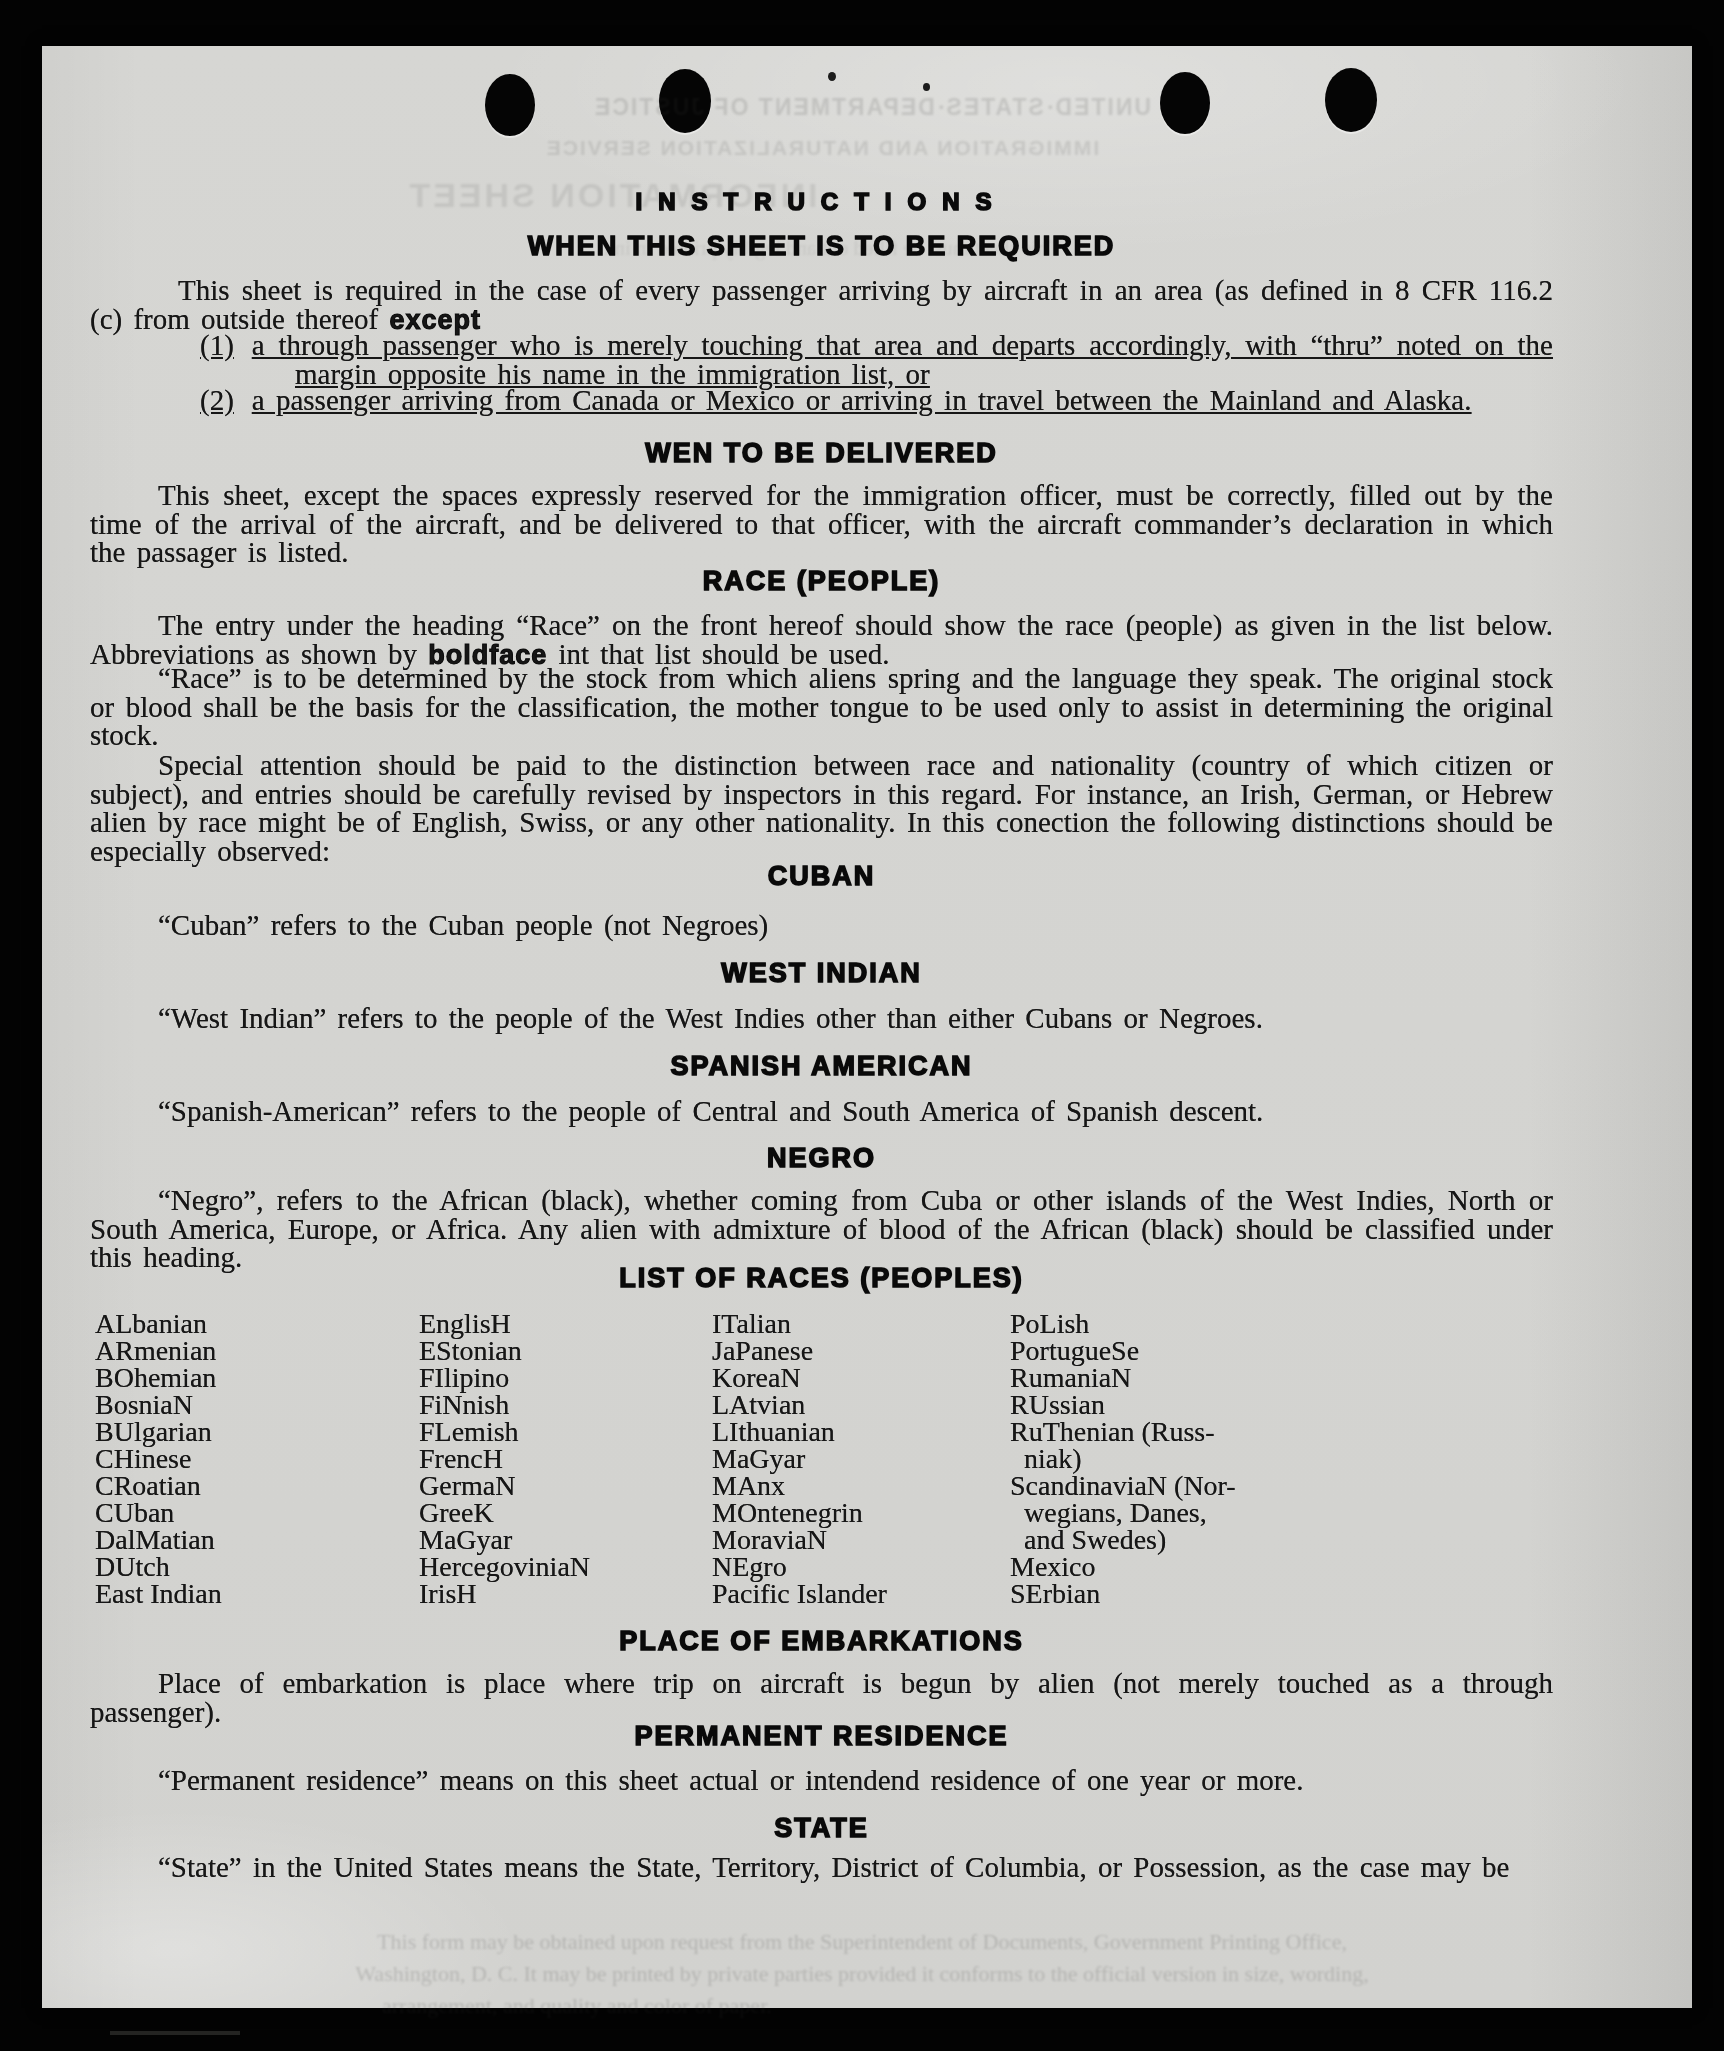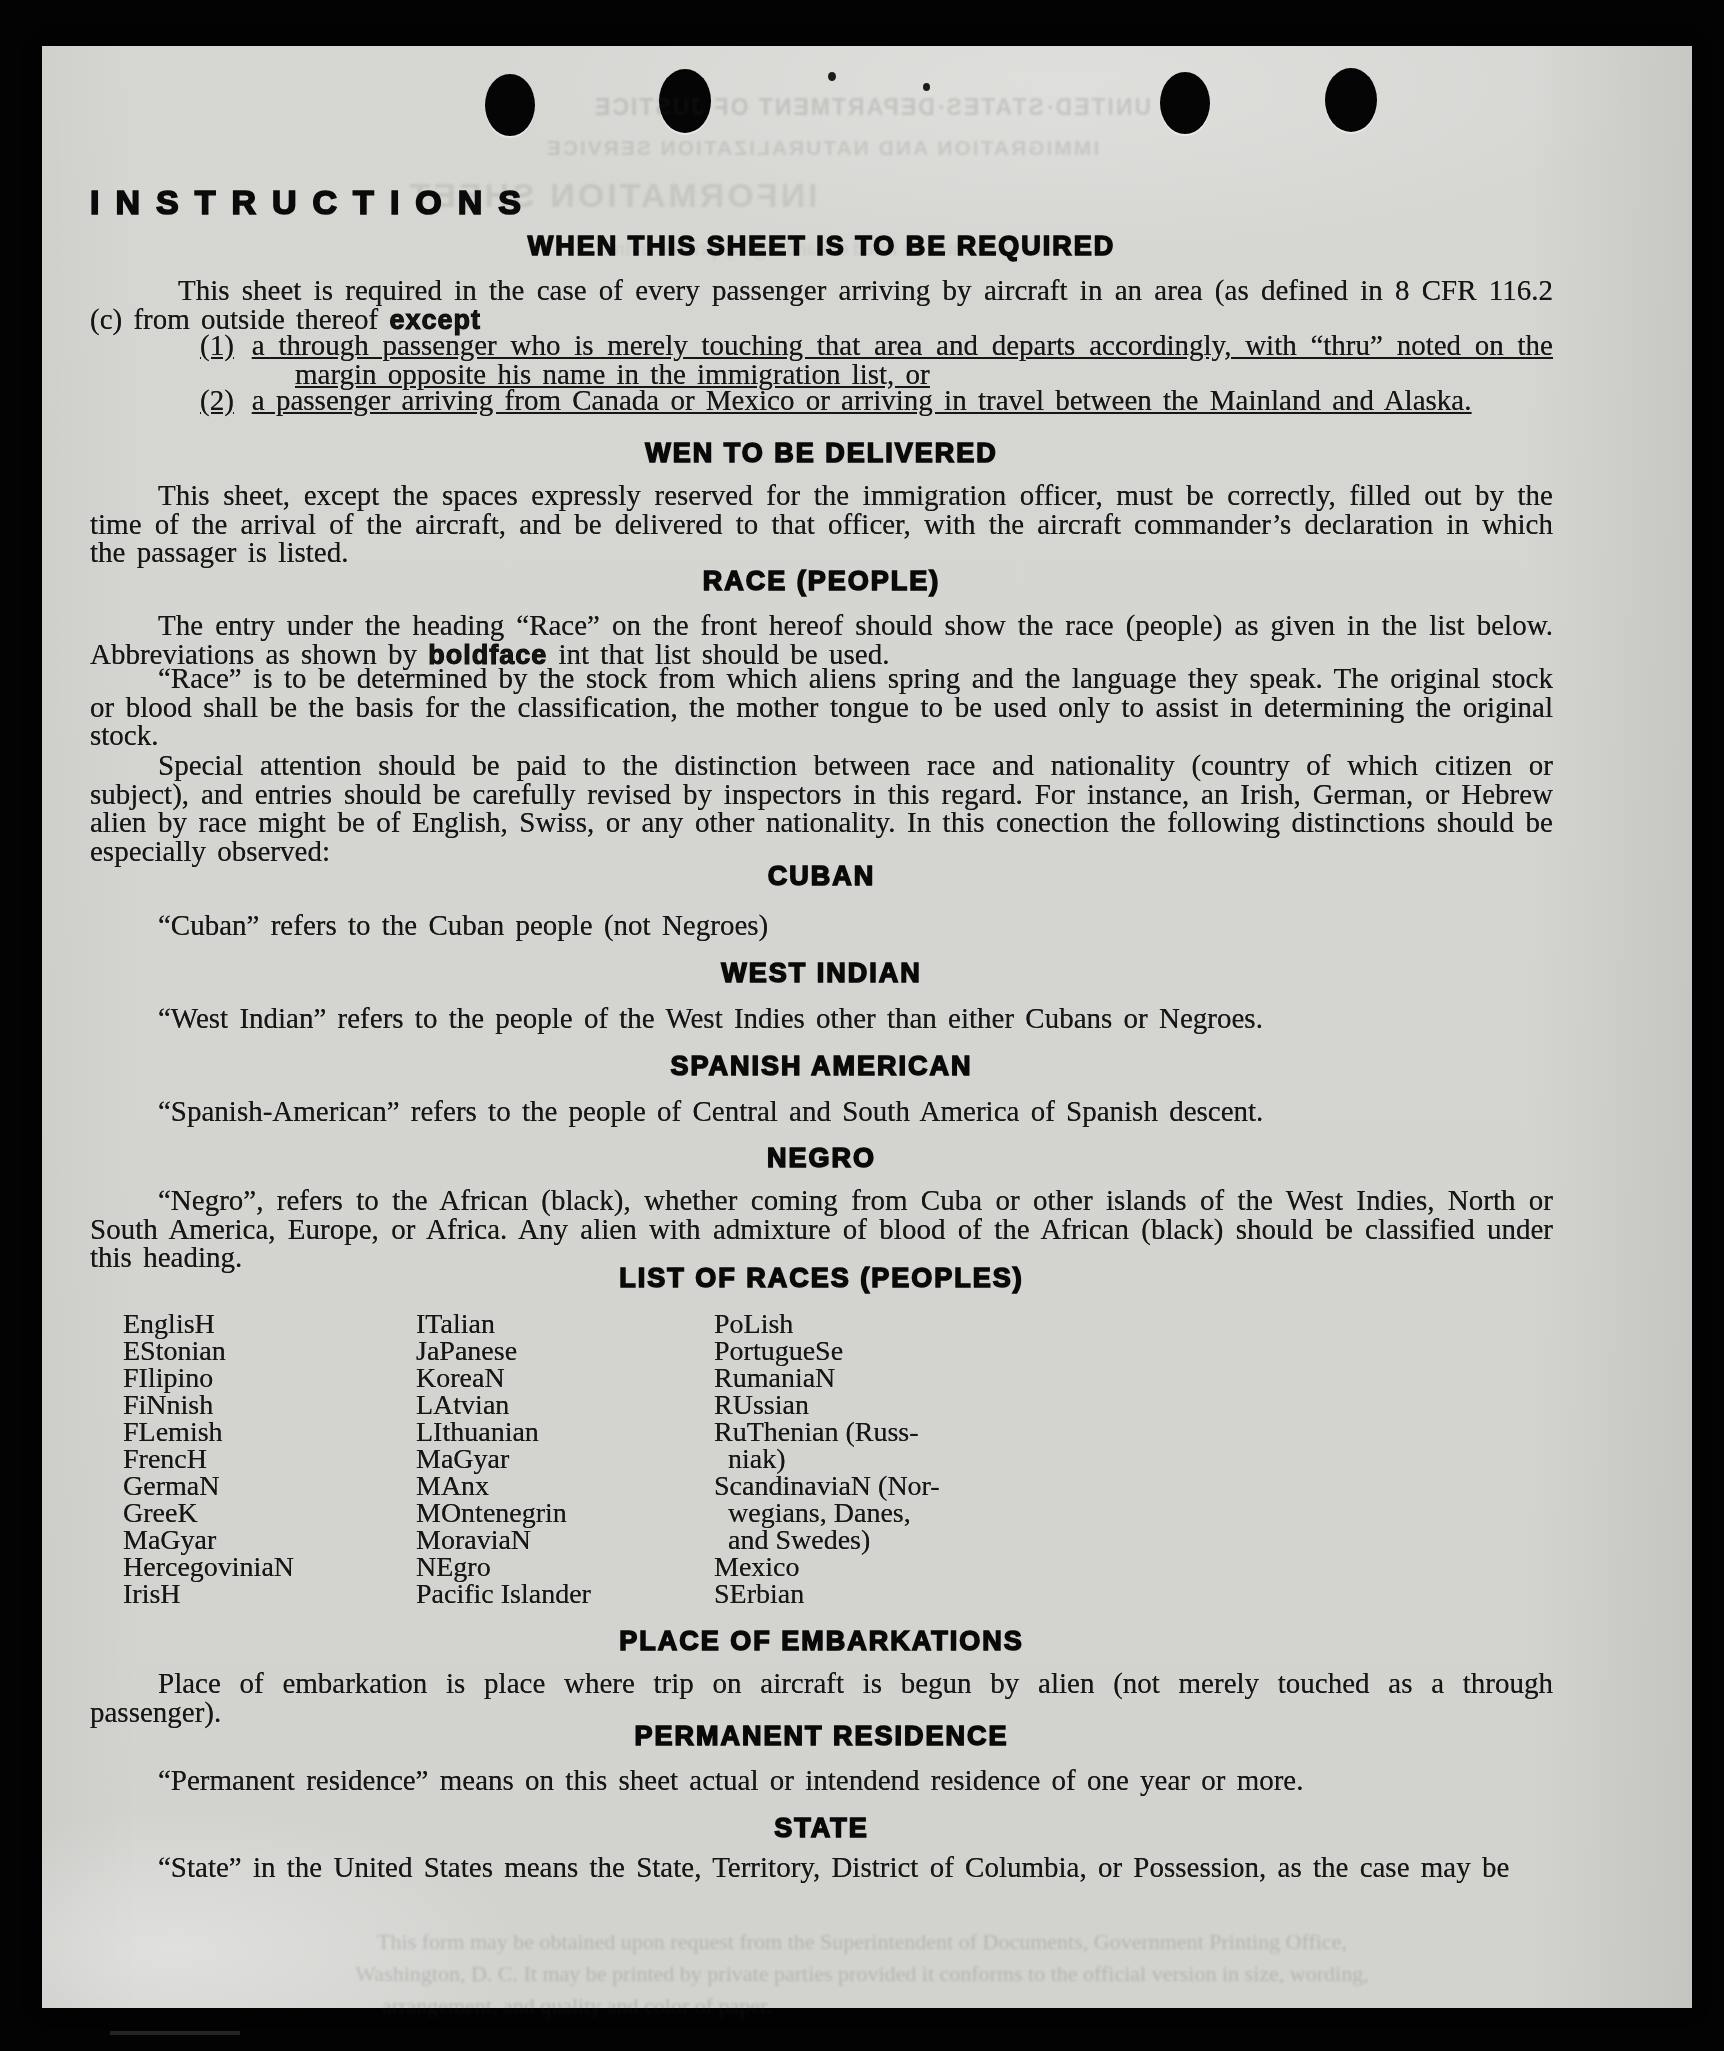--- a/index.html
+++ b/index.html
@@ -36,22 +36,22 @@
   .b3{left:190px;top:130px;width:760px;text-align:center;font-size:34px;font-weight:bold;opacity:0.20;letter-spacing:3px;}
   .b4{left:300px;top:190px;width:980px;text-align:center;font-size:21px;font-family:"Liberation Serif",serif;opacity:0.17;}
   .bb{position:absolute;left:30px;width:1580px;color:rgba(55,55,53,0.55);filter:blur(0.9px);
       font-size:22px;line-height:31px;opacity:0.35;font-family:"Liberation Serif",serif;text-align:center;}
   .bb1{top:1880px;} .bb2{top:1912px;} .bb3{top:1944px;text-align:left;padding-left:310px;}
 
   .content{position:absolute;left:48px;top:0;width:1463px;}
   .content > *{position:absolute;left:0;width:1463px;margin:0;}
 
   .title{
-    top:136px;color:#0b0b0b;
-    font-family:"Liberation Sans",sans-serif;font-weight:bold;font-size:34px;line-height:40px;
+    top:136px;text-align:center;color:#0b0b0b;
+    font-family:"Liberation Sans",sans-serif;font-weight:bold;font-size:24px;line-height:40px;
     letter-spacing:16px;-webkit-text-stroke:1.7px #0b0b0b;text-shadow:0 0 1px #0b0b0b;
   }
   .h{
     text-align:center;color:#0a0a0a;
     font-family:"Liberation Sans",sans-serif;font-weight:bold;font-size:27px;line-height:30px;
     letter-spacing:2px;-webkit-text-stroke:1.5px #0a0a0a;text-shadow:0 0 1px #0a0a0a;
   }
   .hd-required{top:185px;} .hd-delivered{top:392px;} .hd-race{top:520px;}
   .hd-cuban{top:815px;} .hd-west{top:912px;} .hd-spanish{top:1005px;}
   .hd-negro{top:1097px;} .hd-list{top:1217px;} .hd-embark{top:1580px;}
@@ -129,20 +129,33 @@
     <p class="para ind noj p-west">“West Indian” refers to the people of the West Indies other than either Cubans or Negroes.</p>
 
     <h2 class="h hd-spanish">SPANISH AMERICAN</h2>
     <p class="para ind noj p-spanish">“Spanish-American” refers to the people of Central and South America of Spanish descent.</p>
 
     <h2 class="h hd-negro">NEGRO</h2>
     <p class="para ind p-negro">“Negro”, refers to the African (black), whether coming from Cuba or other islands of the West Indies, North or South America, Europe, or Africa.  Any alien with admixture of blood of the African (black) should be classified under this heading.</p>
 
     <h2 class="h hd-list">LIST OF RACES (PEOPLES)</h2>
     <div class="races">
+      <div class="rcol rc1">
+        <div class="race-entry">ALbanian</div>
+        <div class="race-entry">ARmenian</div>
+        <div class="race-entry">BOhemian</div>
+        <div class="race-entry">BosniaN</div>
+        <div class="race-entry">BUlgarian</div>
+        <div class="race-entry">CHinese</div>
+        <div class="race-entry">CRoatian</div>
+        <div class="race-entry">CUban</div>
+        <div class="race-entry">DalMatian</div>
+        <div class="race-entry">DUtch</div>
+        <div class="race-entry">East Indian</div>
+      </div>
       <div class="rcol rc2">
         <div class="race-entry">EnglisH</div>
         <div class="race-entry">EStonian</div>
         <div class="race-entry">FIlipino</div>
         <div class="race-entry">FiNnish</div>
         <div class="race-entry">FLemish</div>
         <div class="race-entry">FrencH</div>
         <div class="race-entry">GermaN</div>
         <div class="race-entry">GreeK</div>
         <div class="race-entry">MaGyar</div>

